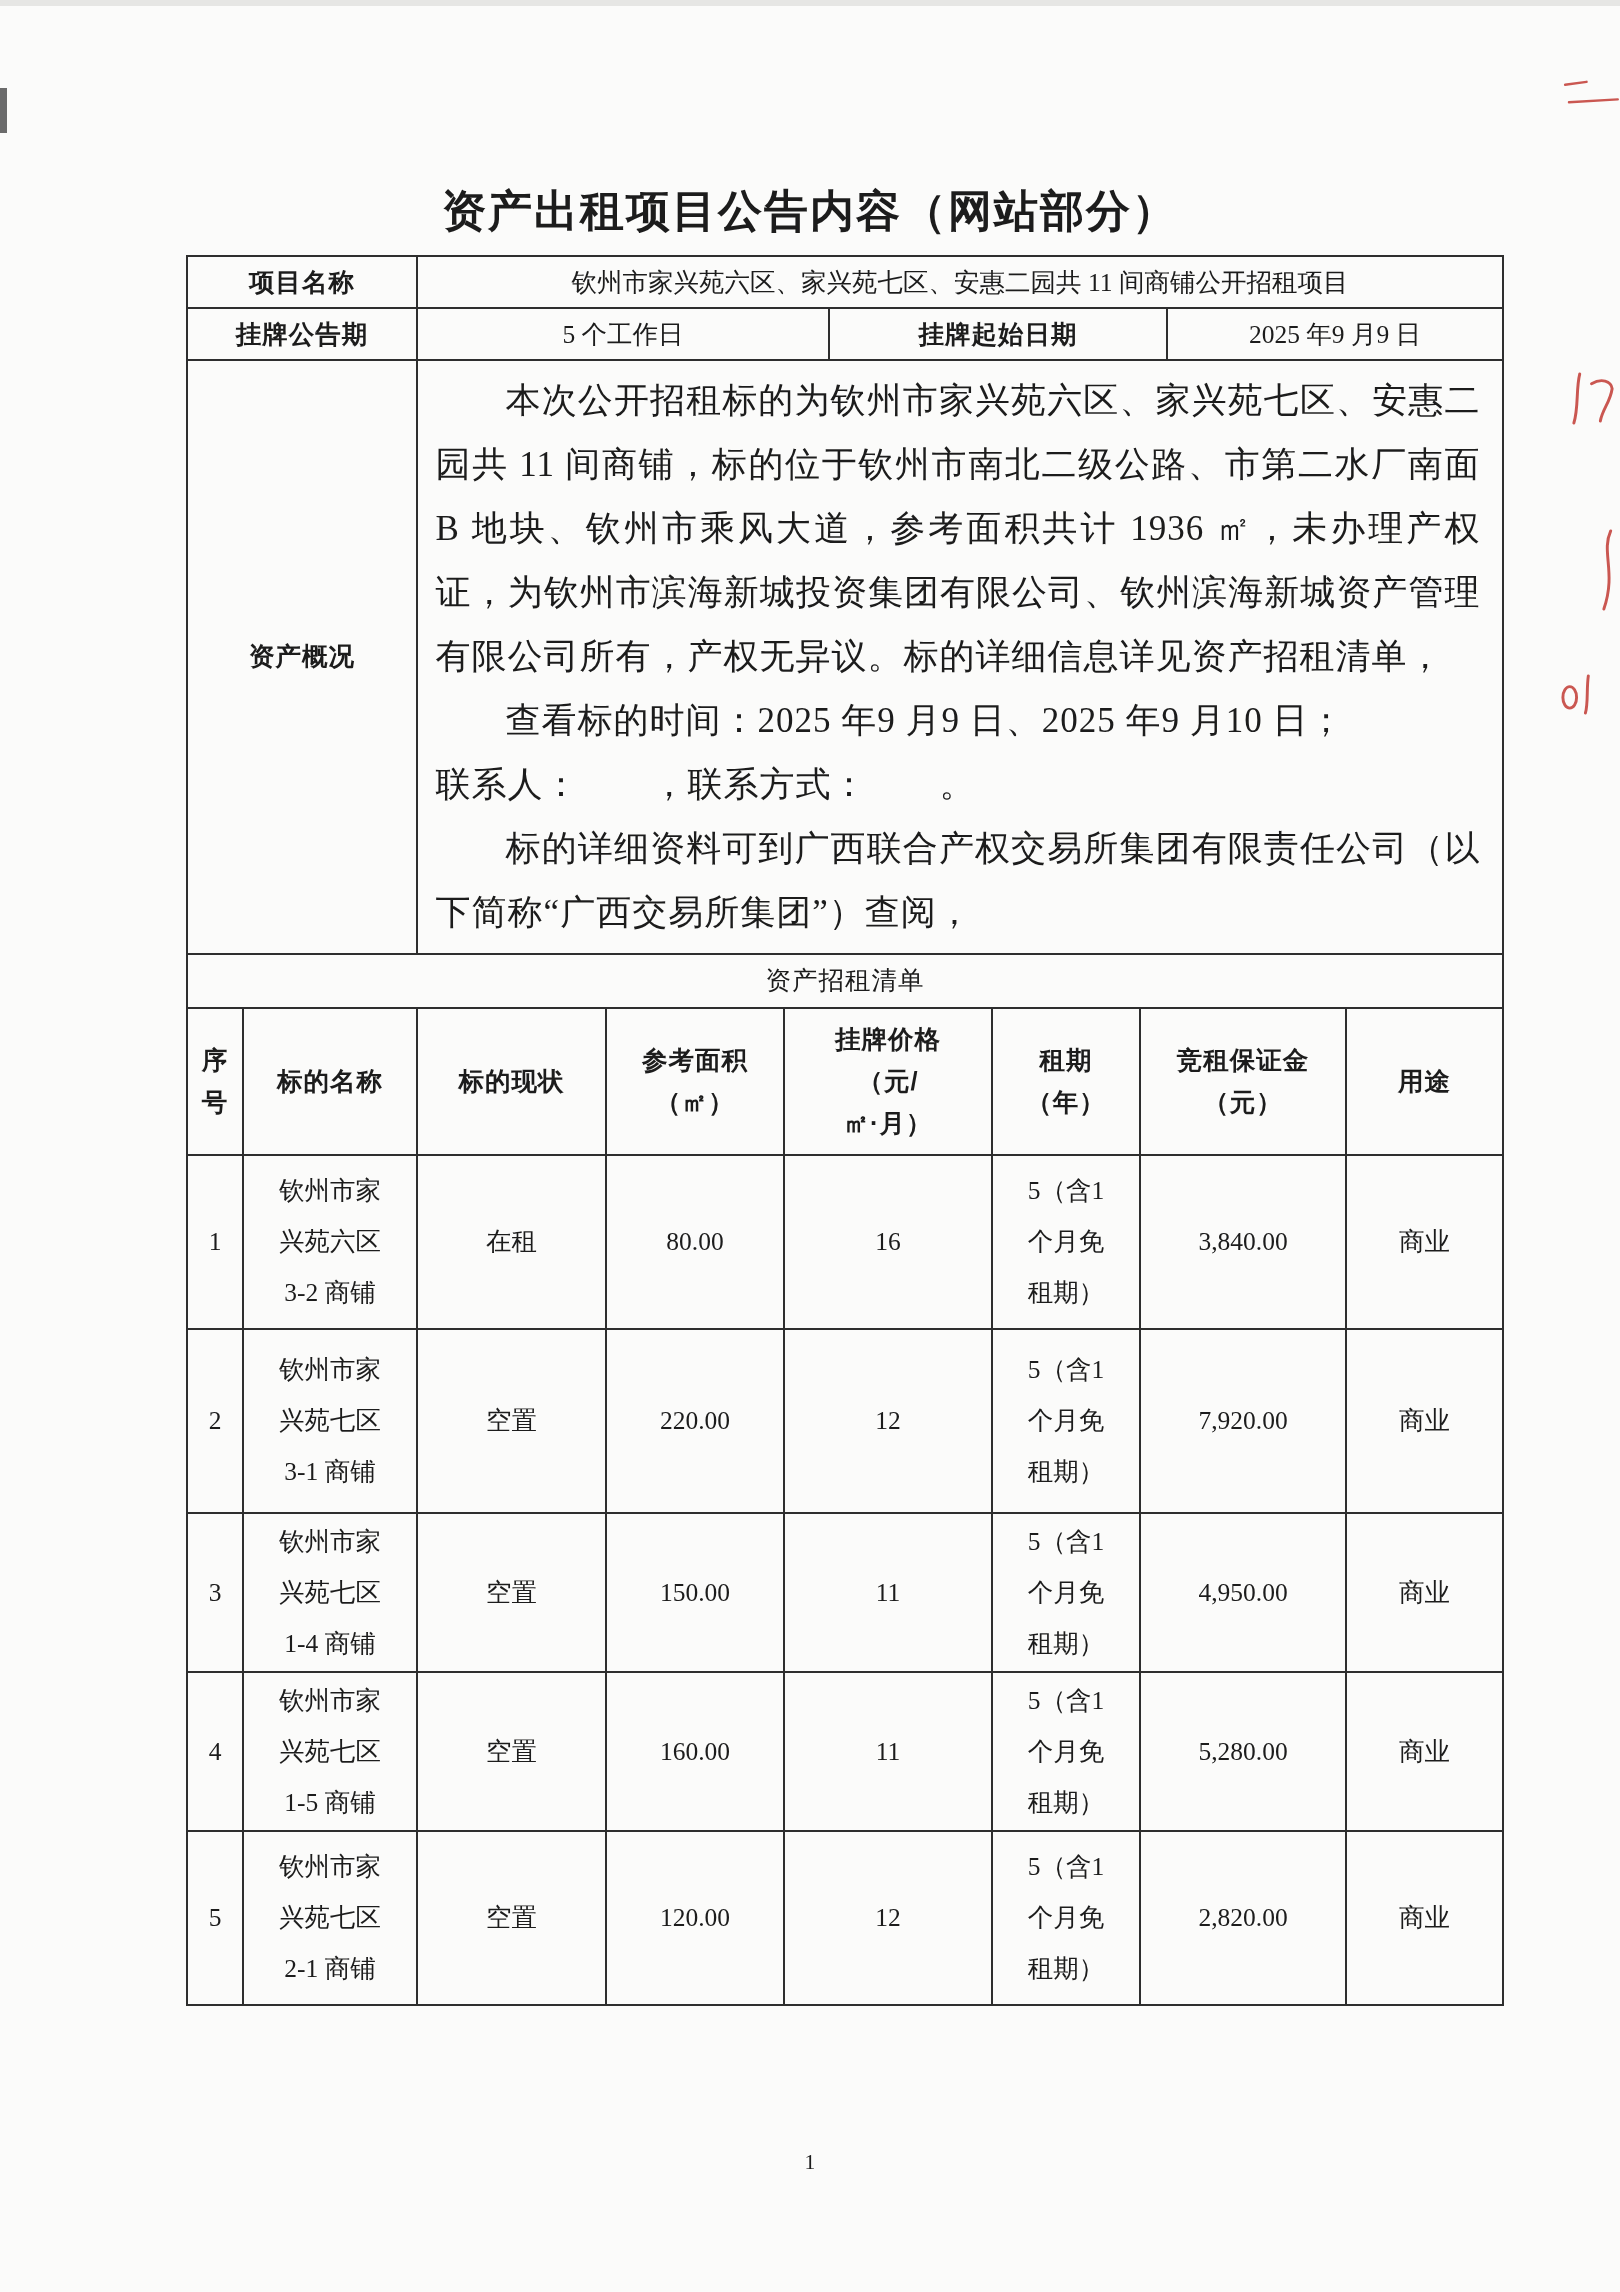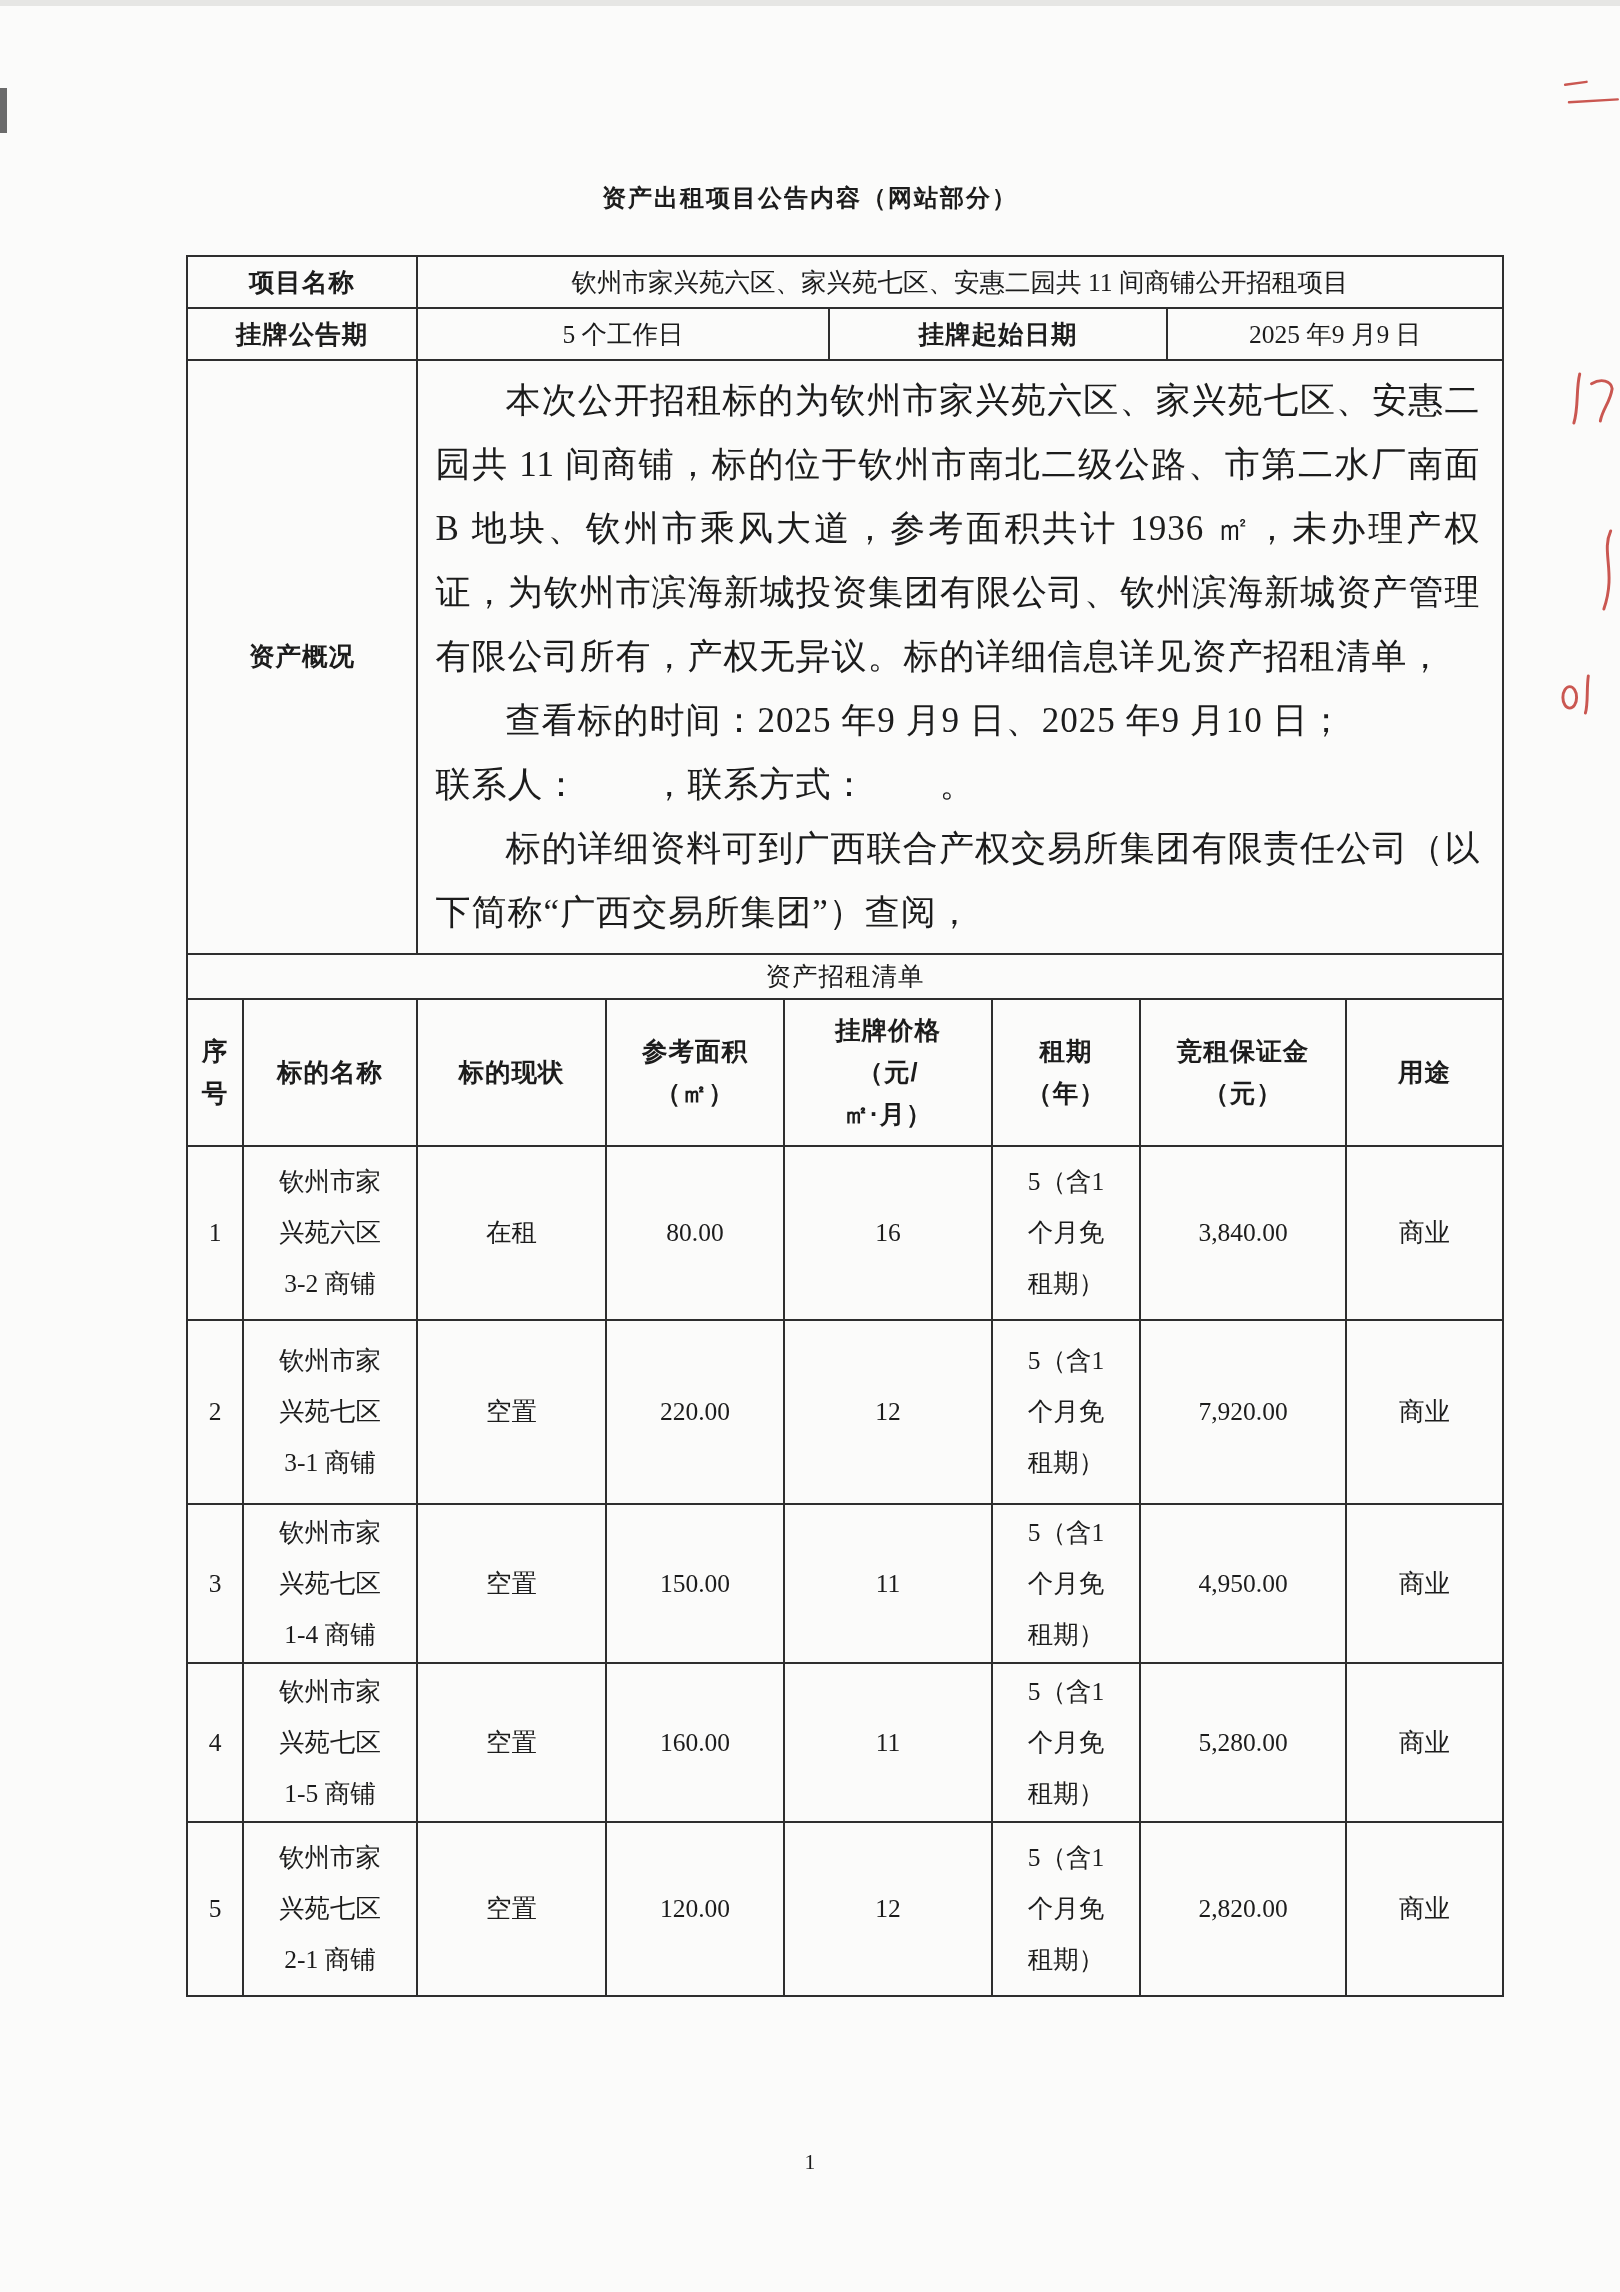--- a/index.html
+++ b/index.html
@@ -11,21 +11,21 @@
     background:#fbfbfa;
     color:#1c1c1c;
     font-family:"Liberation Serif", serif;
     overflow:hidden;
   }
   .doc-title {
     position:absolute; top:182px; left:0; width:100%;
     text-align:center;
     font-family:"Liberation Sans", sans-serif;
     font-weight:bold;
-    font-size:24px;
+    font-size:44px;
     letter-spacing:2px;
   }
   .tables-wrap { position:absolute; left:186px; top:255px; width:1316px; }
   table { border-collapse:collapse; width:100%; table-layout:fixed; }
   td {
     border:2px solid #2e2e2e;
     text-align:center;
     vertical-align:middle;
     white-space:pre-line;
     font-size:25.5px;
@@ -45,21 +45,21 @@
     padding:7.8px 21.6px 7.8px 17.6px;
     white-space:normal;
   }
   .ov-cell p {
     font-size:35px;
     line-height:64px;
     text-align:justify;
     letter-spacing:1px;
   }
   .ov-cell p.ind { text-indent:2em; }
-  .section-row { height:45px; }
+  .section-row { height:54px; }
   .section-row td { font-size:25.5px; letter-spacing:1px; }
   .listing { margin-top:-2px; }
   .head-row { height:147px; }
   .head-row td {
     font-family:"Liberation Sans", sans-serif;
     font-weight:bold;
     line-height:1.65;
     letter-spacing:1px;
   }
   .data-row td { line-height:2.0; }

